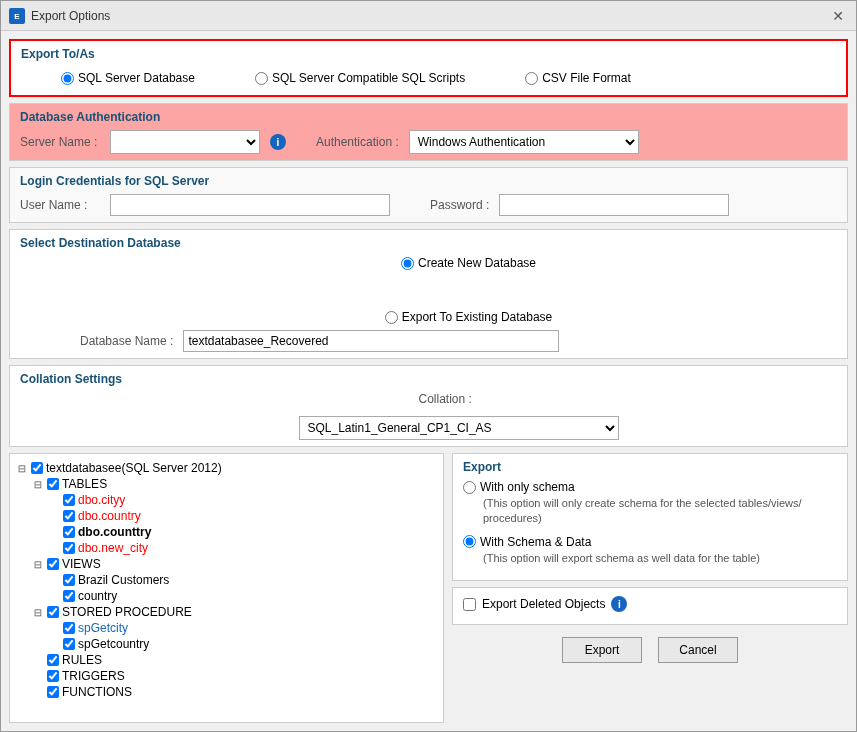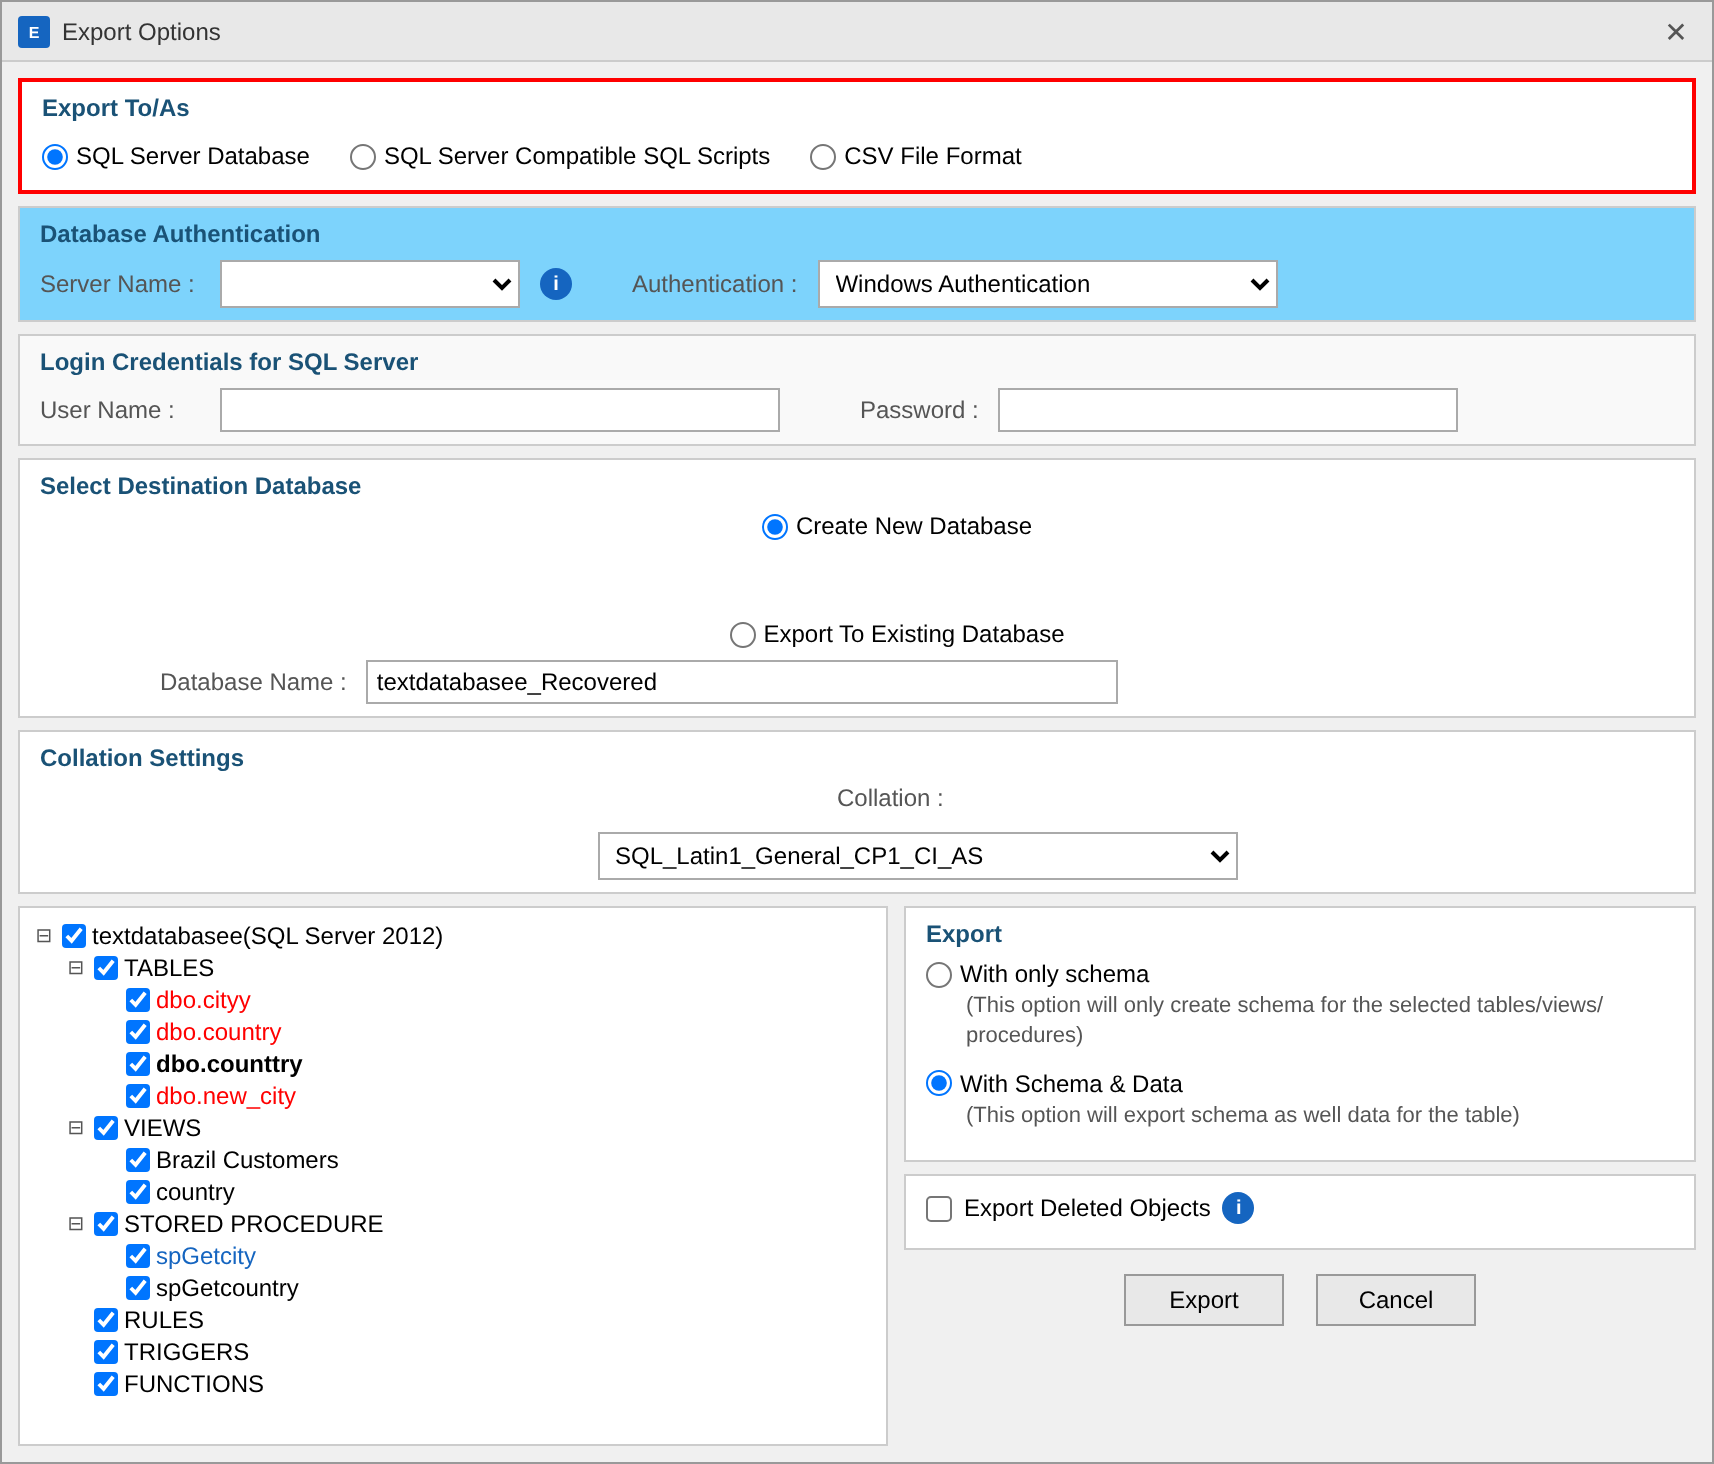--- a/index.html
+++ b/index.html
@@ -91,29 +91,30 @@
       display: flex;
       align-items: center;
       gap: 20px;
       padding: 4px 0;
     }
     .radio-item {
       display: flex;
       align-items: center;
       gap: 4px;
       cursor: pointer;
+      margin-left: 40px;
     }
     .radio-item input[type="radio"] {
       margin: 0;
     }
 
     
     .db-auth-section {
       border: 1px solid #ccc;
-      background: #7dd3fc;
+      background: #fca5a5;
       padding: 6px 10px;
     }
     .db-auth-row {
       display: flex;
       align-items: center;
       gap: 10px;
     }
     .field-label {
       color: #555;
       white-space: nowrap;

